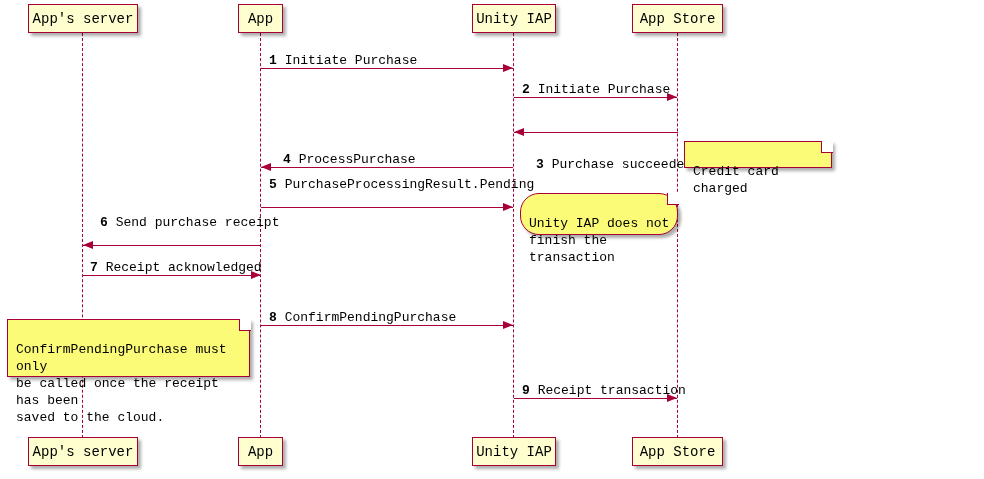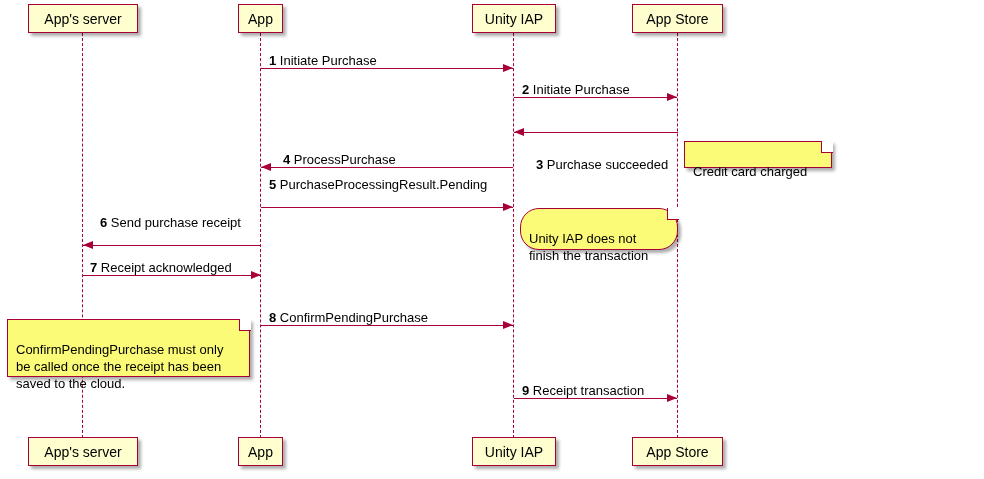--- a/index.html
+++ b/index.html
@@ -5,21 +5,21 @@
   html, body {
     margin: 0;
     padding: 0;
     background: #FFFFFF;
   }
   #diagram {
     position: relative;
     width: 904px;
     height: 479px;
     background: #FFFFFF;
-    font-family: Liberation Sans, sans-serif;
+    font-family: Liberation Mono, monospace;
     overflow: hidden;
   }
 
   
   .participant {
     position: absolute;
     background: #FEFECE;
     border: 1.5px solid #A80036;
     box-shadow: 3px 3px 3px rgba(0,0,0,0.32);
     display: flex;
@@ -166,21 +166,21 @@
     <span>ProcessPurchase</span>
   </div>
 
   <div class="msg" style="left:261px; top:207px; width:252px;"></div>
   <div class="arrowhead right" style="left:503px; top:202.5px;"></div>
   <div class="msg-label" style="left:269px; top:178px;">
     <span class="seq">5</span>
     <span>PurchaseProcessingResult.Pending</span>
   </div>
 
-  <div class="note" style="left:520px; top:180px; width:158px; height:42px;border-radius:19px;">
+  <div class="note" style="left:520px; top:165px; width:158px; height:42px;border-radius:19px;">
     <span>Unity IAP does not
 finish the transaction</span>
   </div>
 
   <div class="msg" style="left:83px; top:245px; width:178px;"></div>
   <div class="arrowhead left" style="left:83px; top:240.5px;"></div>
   <div class="msg-label" style="left:100px; top:216px;">
     <span class="seq">6</span>
     <span>Send purchase receipt</span>
   </div>

